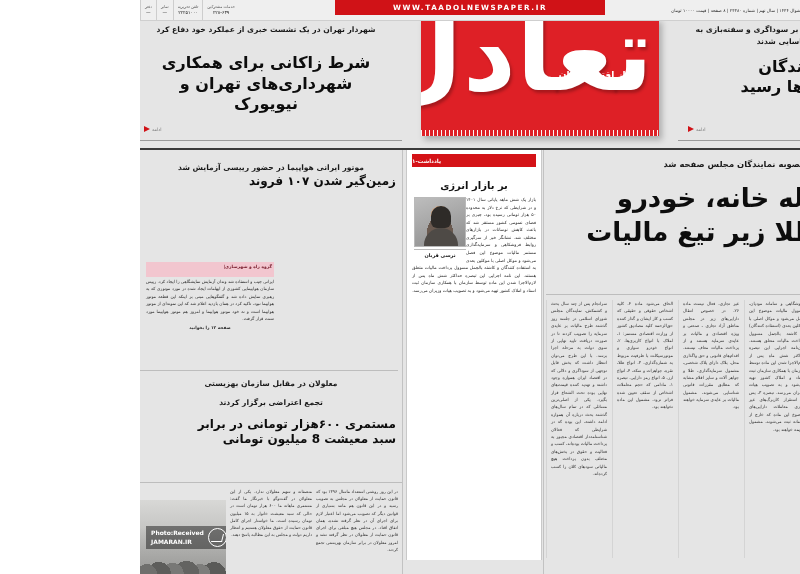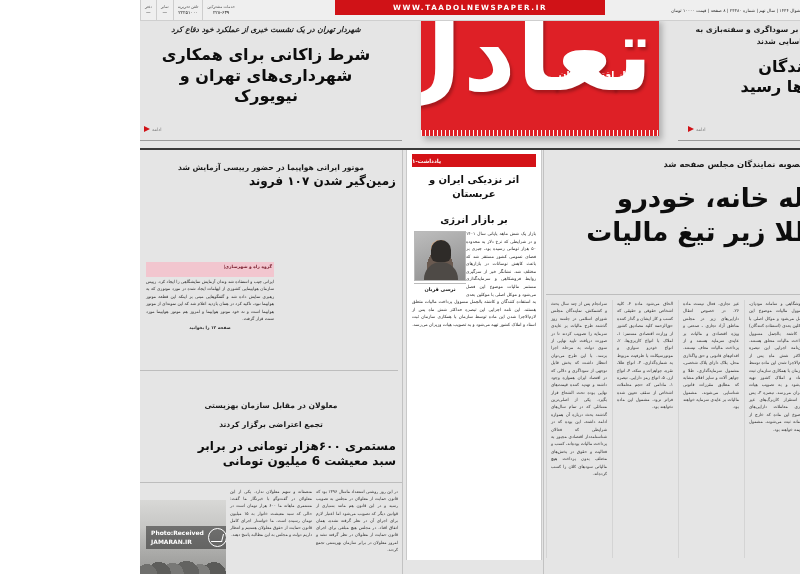--- a/index.html
+++ b/index.html
@@ -93,21 +93,21 @@
   }
   .head-md{
     font-size:12px;line-height:1.3;font-weight:bold;color:#0d0d0d;
     text-align:right;
   }
 
   
   .story-topleft{
     position:absolute;left:8px;top:24px;width:236px;
   }
-  .story-topleft .kicker{margin-bottom:9px;font-style:italic;}
+  .story-topleft .kicker{margin-bottom:17px;}
   .story-topright{
     position:absolute;left:552px;top:24px;width:240px;
   }
   .story-topright .kicker{margin-bottom:9px;}
 
   .more-tag{
     display:inline-flex;align-items:center;gap:2px;
     font-size:4.6px;color:#777;direction:ltr;
   }
   .more-tag .tri{
@@ -118,21 +118,21 @@
   .more-right{position:absolute;left:548px;top:126px;}
 
   
   .hr-dark{position:absolute;height:1px;background:#9a9a9a;}
   .hr-thin{position:absolute;height:1px;background:#bdbdbd;}
   .vr-thin{position:absolute;width:1px;background:#c2c2c2;}
 
   
   .story-left1{position:absolute;left:6px;top:162px;width:250px;}
   .story-left1 .kicker{}
-  .story-left2{position:absolute;left:6px;top:400px;width:250px;}
+  .story-left2{position:absolute;left:6px;top:378px;width:250px;}
   .story-left2 .kicker{margin-bottom:7px;}
 
   .leftbody{
     position:absolute;left:6px;top:262px;width:128px;height:100px;
     direction:rtl;
   }
   .pink-strip{
     position:absolute;right:0;top:0;width:100%;height:15px;
     background:#f2c6cf;
   }
@@ -324,40 +324,39 @@
       <span class="pink-txt">گروه راه و شهرسازی|</span>
     </div>
     <div class="txtblock" style="margin-top:16px;">ایرانی جیب و استفاده شد وندان آزمایش نمایشگاهی را ایجاد کرد. رییس سازمان هواپیمایی کشوری از ایهامات ایجاد شده در مورد موتوری که به رهبری نمایش داده شد و گفتگوهایی مبنی بر اینکه این قطعه موتور هواپیما نبود، تاکید کرد در همان بازدید اعلام شد که این نمونه‌ای از موتور هواپیما است و نه خود موتور هواپیما و امروز هم موتور هواپیما مورد تست قرار گرفت.</div>
     <div class="txtblock redlink center" style="margin-top:2px;">صفحه ۱۲ را بخوانید</div>
   </div>
 
   <div class="story-left2">
     <div class="kicker">معلولان در مقابل سازمان بهزیستی</div>
     <div class="kicker" style="margin-bottom:8px;">تجمع اعتراضی برگزار کردند</div>
     <div class="head-md">مستمری ۶۰۰هزار تومانی در برابر</div>
-    <div class="head-md">سبد معیشت 6 میلیون تومانی</div>
+    <div class="head-md">سبد معیشت 8 میلیون تومانی</div>
   </div>
 
   <div class="botcol" style="left:176px;top:488px;width:82px;">در این روز روشنی استعداد ماسال ۱۳۹۶ بود که قانون حمایت از معلولان در مجلس به تصویب رسید و در این قانون هم مانند بسیاری از قوانین دیگر که تصویب می‌شود اما اعتبار لازم برای اجرای آن در نظر گرفته نشده، همان اتفاق افتاد. در مجلس هیچ مبلغی برای اجرای قانون حمایت از معلولان در نظر گرفته نشد و امروز معلولان در برابر سازمان بهزیستی تجمع کردند.</div>
   <div class="botcol" style="left:90px;top:488px;width:82px;">منصفانه و سهم معلولان ندارد. یکی از این معلولان در گفت‌وگو با خبرنگار ما گفت: مستمری ماهانه ما ۶۰۰ هزار تومان است در حالی که سبد معیشت خانوار به ۱۵ میلیون تومان رسیده است. ما خواستار اجرای کامل قانون حمایت از حقوق معلولان هستیم و انتظار داریم دولت و مجلس به این مطالبه پاسخ دهند.</div>
 
   <div class="photo-block" style="left:0;top:500px;width:86px;height:74px;">
     <div class="crowd"></div>
     <div class="watermark">
       <span class="wm-circle"></span>
       <span class="wm-text">
         <span>Photo:Received</span><br>
         <span>JAMARAN.IR</span>
       </span>
     </div>
   </div>
 
   <div class="note-col">
     <div class="note-badge">یادداشت-۱</div>
-    <div class="note-title">اثر نزدیکی ایران و عربستان</div>
     <div class="note-title" style="margin-top:12px;">بر بازار انرژی</div>
 
     <div class="author-box">
       <div class="author-photo"></div>
       <div class="author-name">نرسی قربان</div>
     </div>
 
     <div class="note-body">بازار یک شش ماهه پایانی سال ۱۴۰۱ و در شرایطی که نرخ دلار به محدوده ۵۰ هزار تومانی رسیده بود، جبری بر فضای عمومی کشور مستقر شد که باعث کاهش نوسانات در بازارهای مختلف شد. نشانگر خبر از سرگیری روابط فروشکاهی و سرمایه‌گذاری مستمر مالیات موضوع این فصل می‌شود و موکل اصلی با موکلین بعدی به استفاده کنندگان و کاشته بالجمل مسوول پرداخت مالیات متعلق هستند. این نامه اجرایی این تبصره حداکثر شش ماه پس از لازم‌الاجرا شدن این ماده توسط سازمان با همکاری سازمان ثبت اسناد و املاک کشور تهیه می‌شود و به تصویب هیات وزیران می‌رسد.</div>
   </div>
 

